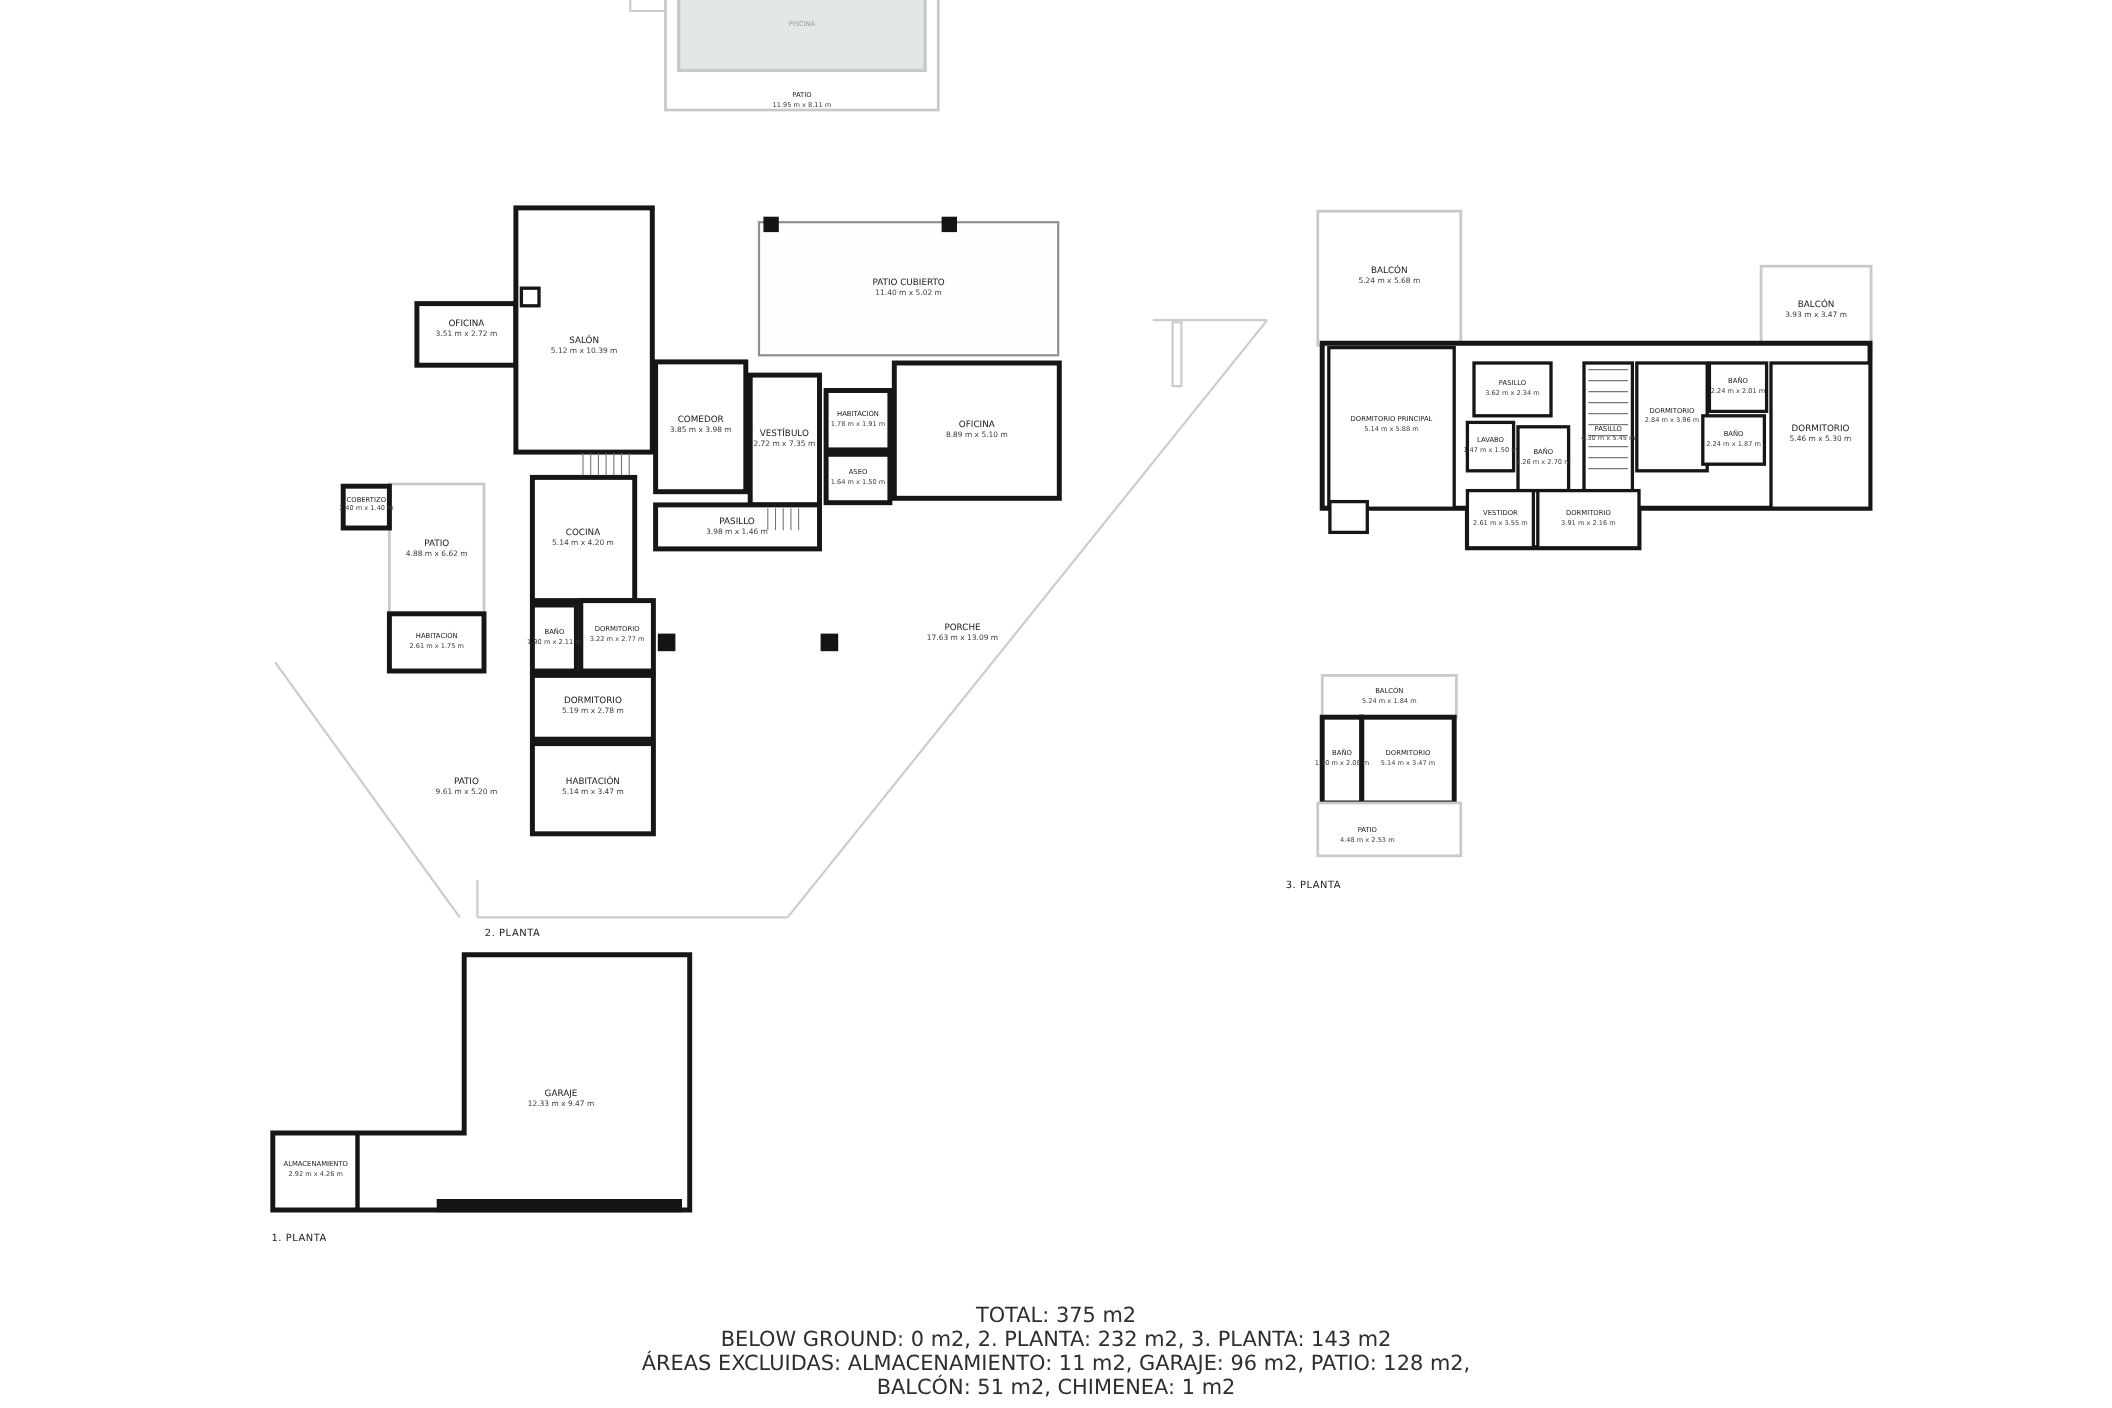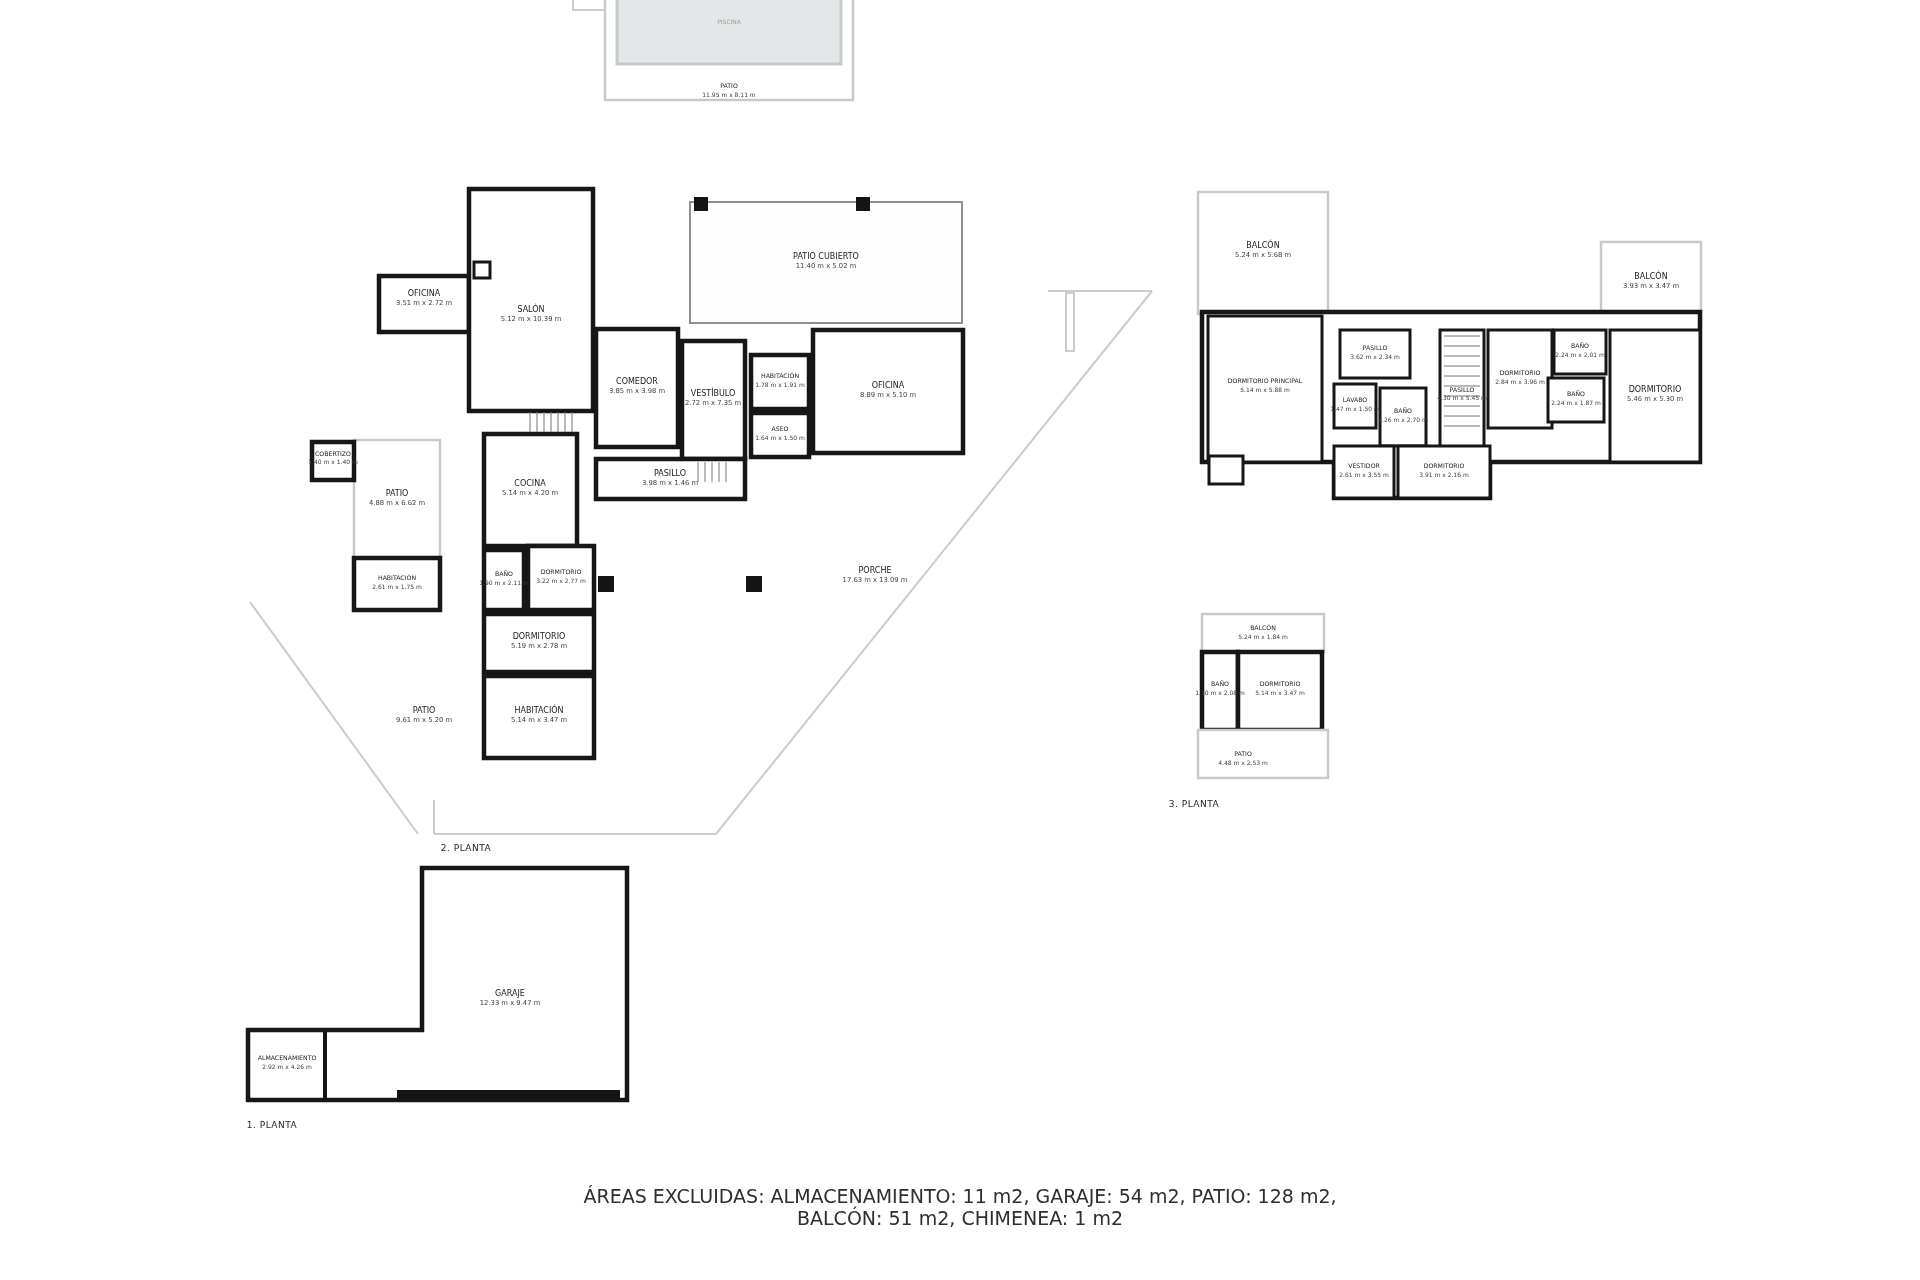--- a/index.html
+++ b/index.html
@@ -221,15 +221,17 @@
     <text class="rn" x="510" y="996">GARAJE</text>
     <text class="rd" x="510" y="1005">12.33 m x 9.47 m</text>
     <text class="rn rn-sm" x="287" y="1060">ALMACENAMIENTO</text>
     <text class="rd rd-sm" x="287" y="1069">2.92 m x 4.26 m</text>
 
     <text class="floor-lb" x="272" y="1128">1. PLANTA</text>
   </g>
 </svg>
 
 <div class="summary">
-  <div>ÁREAS EXCLUIDAS: ALMACENAMIENTO: 11 m2, GARAJE: 54 m2, PATIO: 128 m2,</div>
+  <div>TOTAL: 375 m2</div>
+  <div>BELOW GROUND: 0 m2, 2. PLANTA: 232 m2, 3. PLANTA: 143 m2</div>
+  <div>ÁREAS EXCLUIDAS: ALMACENAMIENTO: 11 m2, GARAJE: 96 m2, PATIO: 128 m2,</div>
   <div>BALCÓN: 51 m2, CHIMENEA: 1 m2</div>
 </div>
 
 </body></html>

